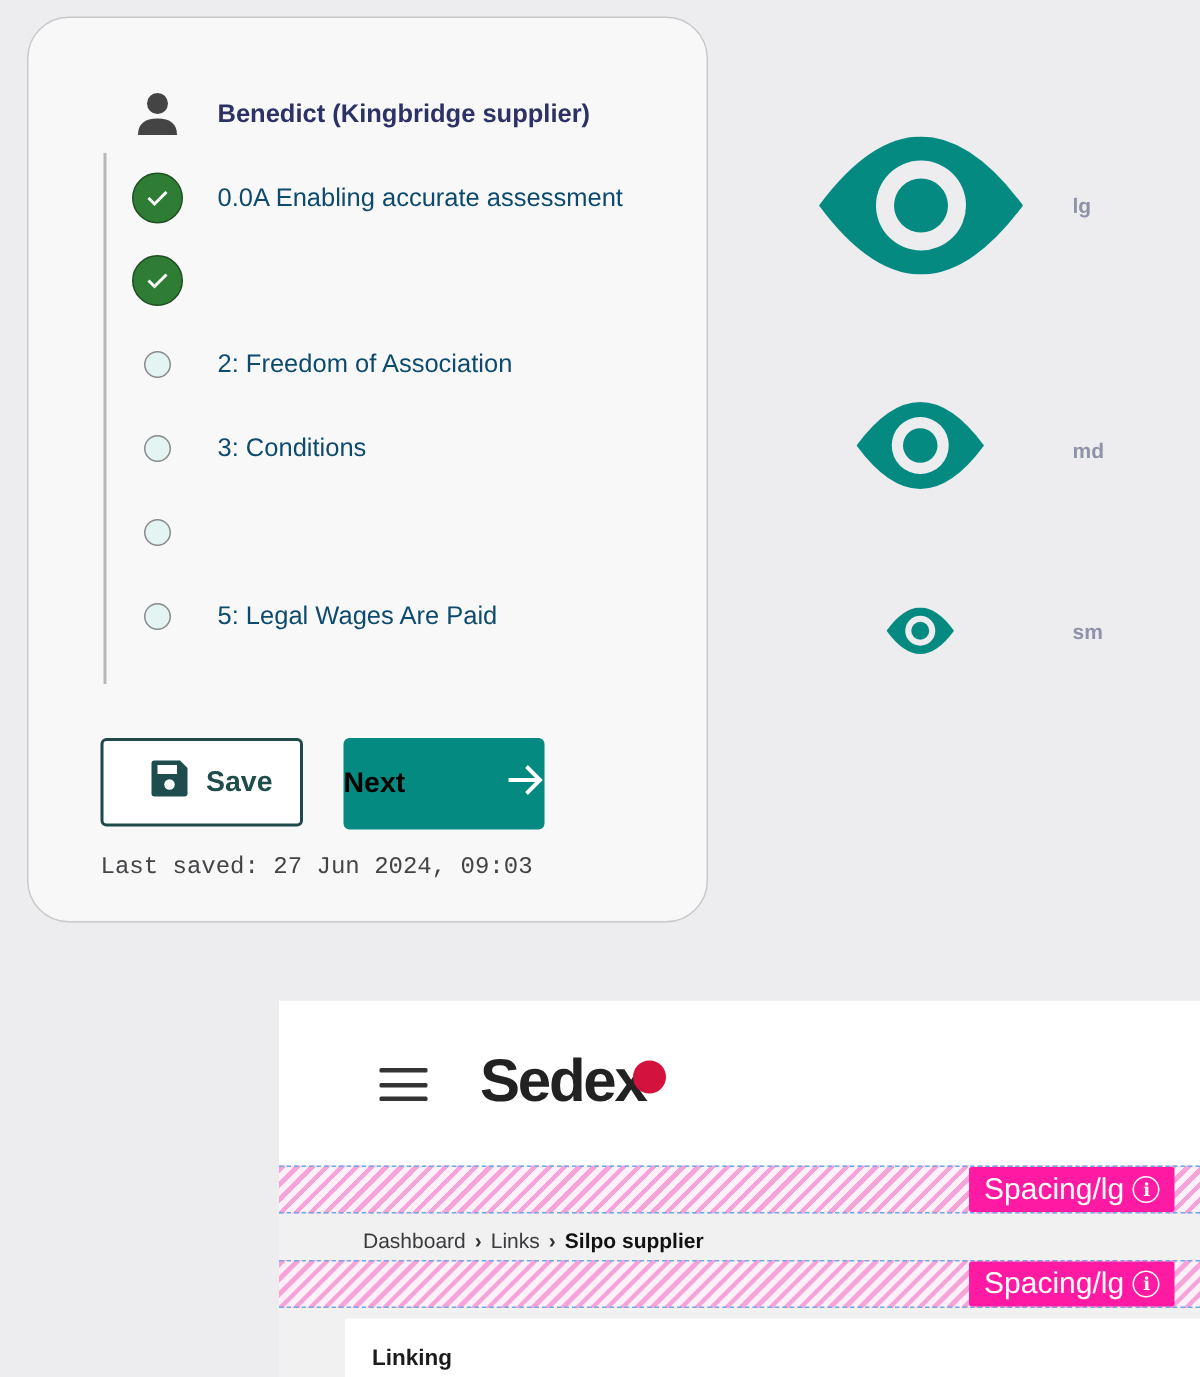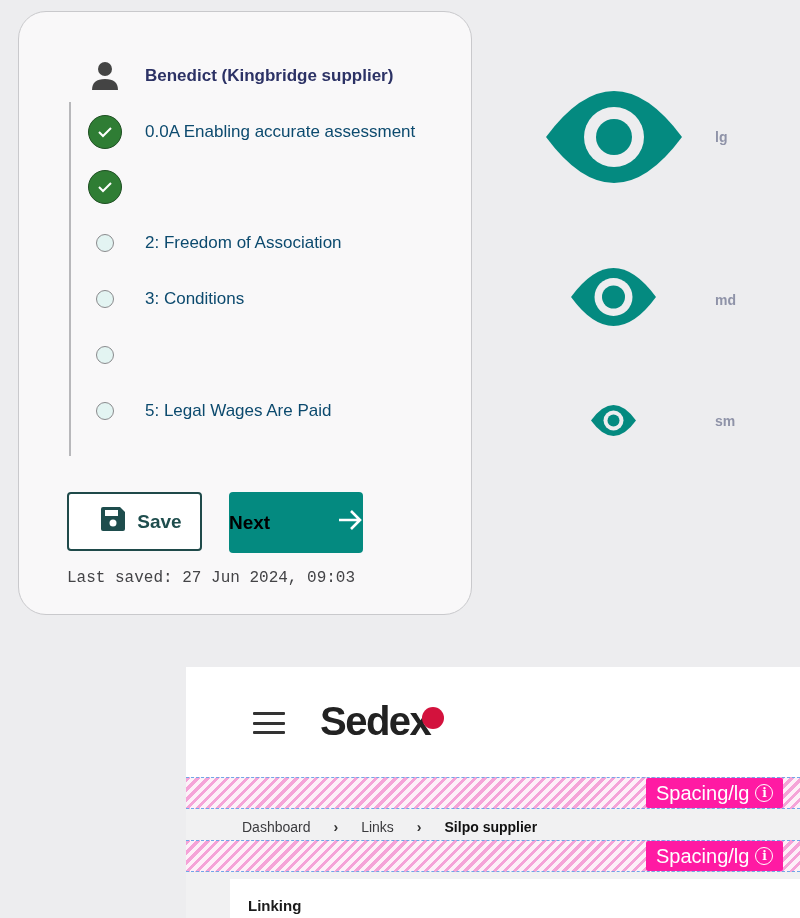--- a/index.html
+++ b/index.html
@@ -47,21 +47,21 @@
     position: absolute; left: 0; width: 614px; height: 32px;
     background: repeating-linear-gradient(135deg, #f5a3d8 0 3px, #fdf0f8 3px 7px);
     border-top: 1px dashed #6fa8e8; border-bottom: 1px dashed #6fa8e8;
   }
   .spacing-tag {
     position: absolute; left: 440px; top: 0px; height: 30px; padding: 10px 10px;
     background: #ff1aa3; color: #fff; font-size: 20px; display:flex; align-items:center; gap:6px; border-radius: 2px; margin-left: 20px;
   }
   .info-icon { width: 18px; height: 18px; border: 1.5px solid #fff; border-radius: 50%; font-size: 12px; display:flex; align-items:center; justify-content:center; font-weight: bold; font-family: "DejaVu Serif", serif; }
 
-  .breadcrumb { position: absolute; left: 56px; top: 152px; font-size: 14px; color: #3b3b3e; display:flex; align-items:center; gap: 23px; }
+  .breadcrumb { position: absolute; left: 56px; top: 152px; font-size: 14px; color: #3b3b3e; display:flex; align-items:center; gap: 6px; }
   .breadcrumb .current { font-weight: bold; color: #111; }
   .bc-sep { font-size: 14px; color: #333; font-weight: bold; }
 
   .content-card { position: absolute; left: 44px; top: 212px; width: 570px; height: 60px; background: #fff; }
   .content-title { position: absolute; left: 18px; top: 18px; font-size: 15px; font-weight: bold; color: #1b1b1b; }
 </style>
 </head>
 <body>
 
 <div class="card">

